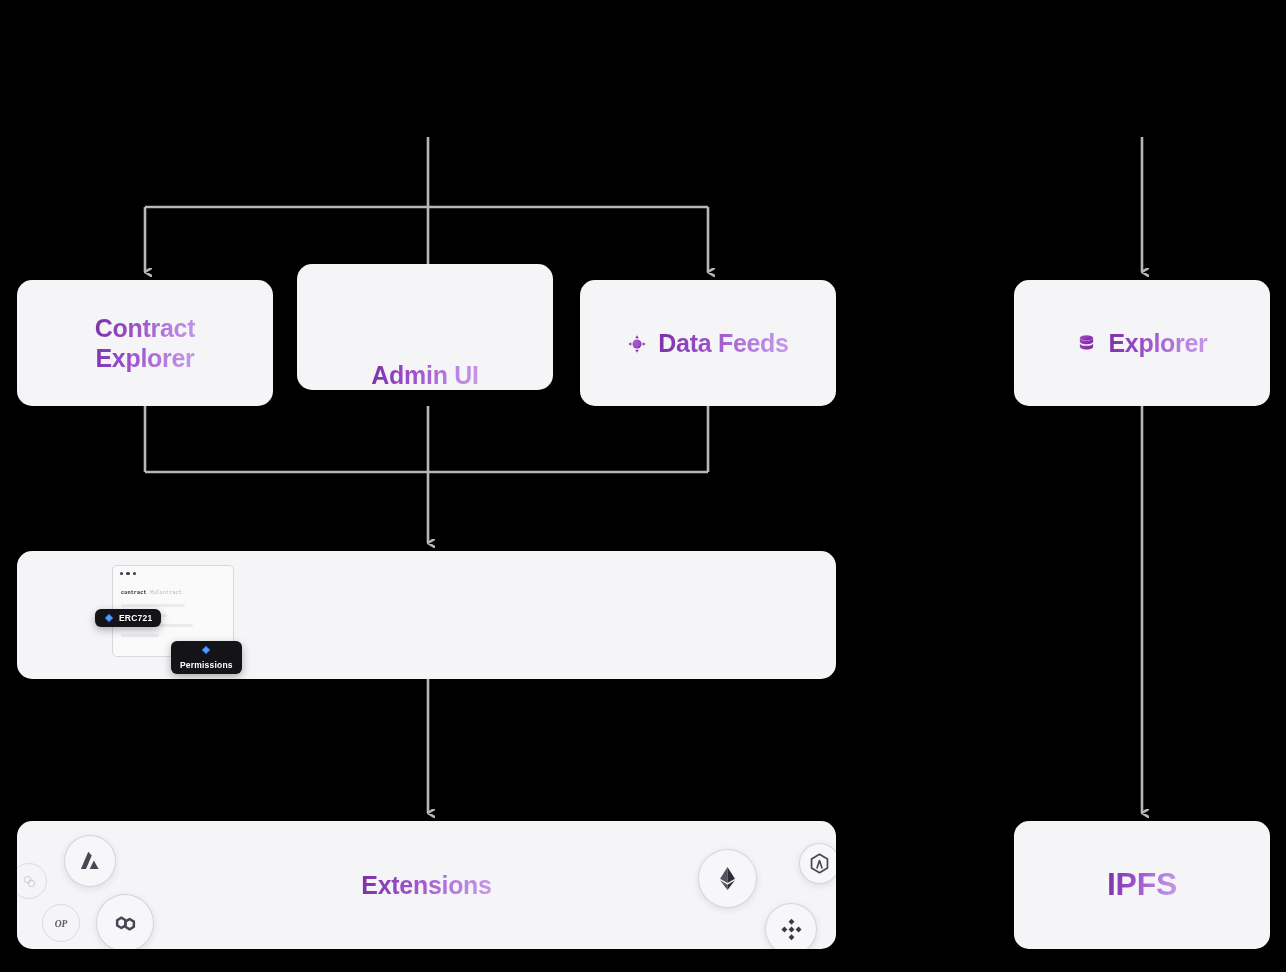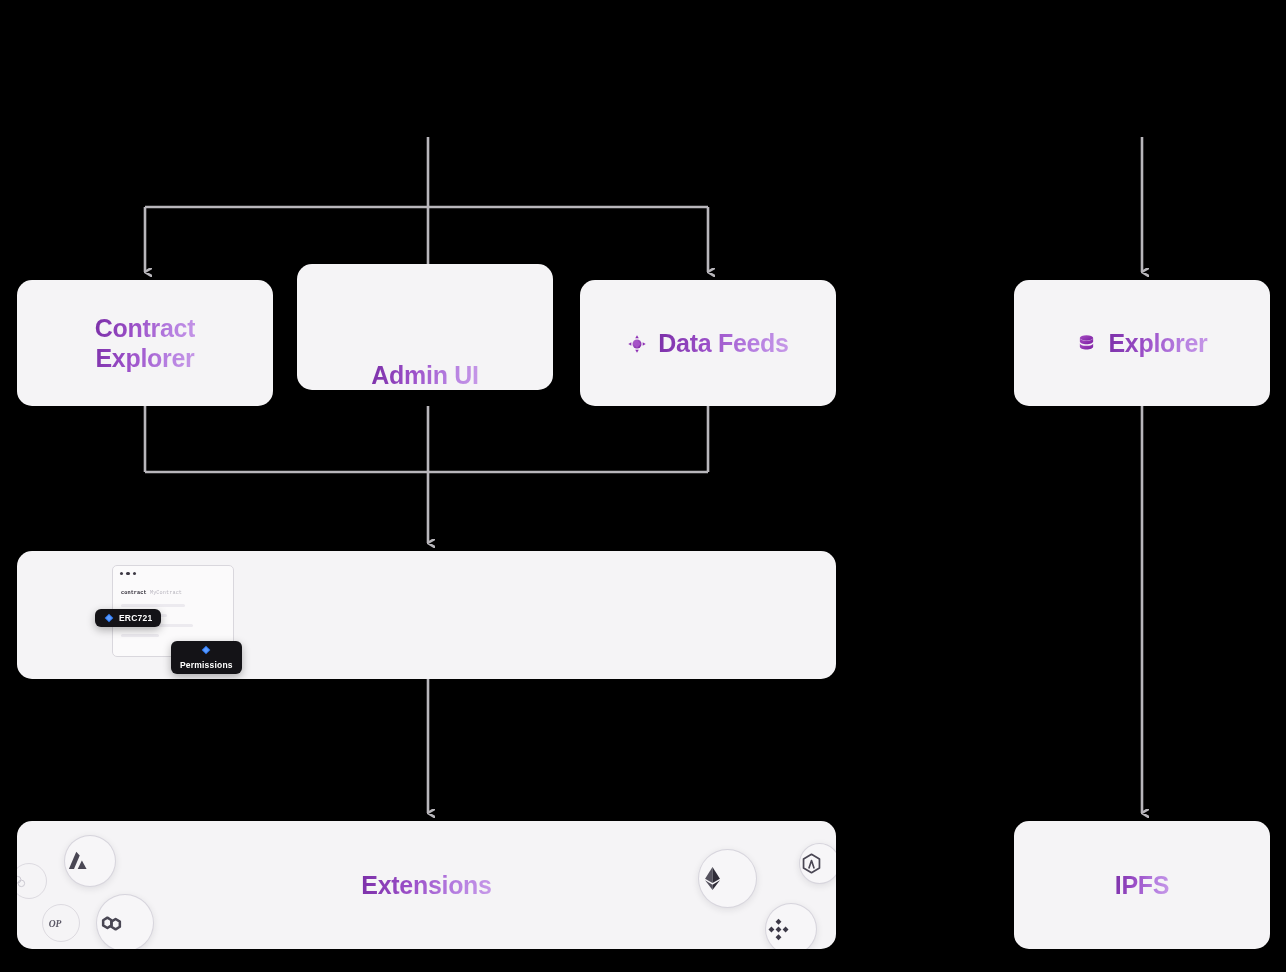--- a/index.html
+++ b/index.html
@@ -66,21 +66,21 @@
   #card-blockchain  { left: 17px;   top: 821px; width: 819px; height: 128px; }
   #card-ipfs        { left: 1014px; top: 821px; width: 256px; height: 128px; }
 
   #card-dashboard .card-label { font-size: 25px; }
   #card-contract-explorer .card-label { font-size: 25px; text-align: center; }
   #card-admin-ui .card-label  { font-size: 25px; }
   #card-data-feeds .card-label { font-size: 25px; }
   #card-storage .card-label   { font-size: 25px; }
   #card-your-contract .card-label { font-size: 25px; }
   #card-blockchain .card-label { font-size: 25px; }
-  #card-ipfs .card-label      { font-size: 25px; }
+  #card-ipfs .card-label      { font-size: 32px; }
 
   
   .label-row {
     display: flex;
     align-items: flex-end;
     gap: 11px;
   }
 
   
   .contract-art {
@@ -154,20 +154,21 @@
     display: block;
   }
 
   
   .chain-chip {
     position: absolute;
     border-radius: 50%;
     background: #f7f6f8;
     display: flex;
     align-items: center;
+    justify-content: center;
     box-shadow: 0 2px 7px rgba(30,25,40,0.10);
     border: 1px solid rgba(190,186,198,0.55);
     box-sizing: border-box;
   }
   .chain-chip.ghost {
     box-shadow: none;
     background: transparent;
     border-color: rgba(200,196,206,0.55);
   }
   .chain-chip svg { display: block; }

